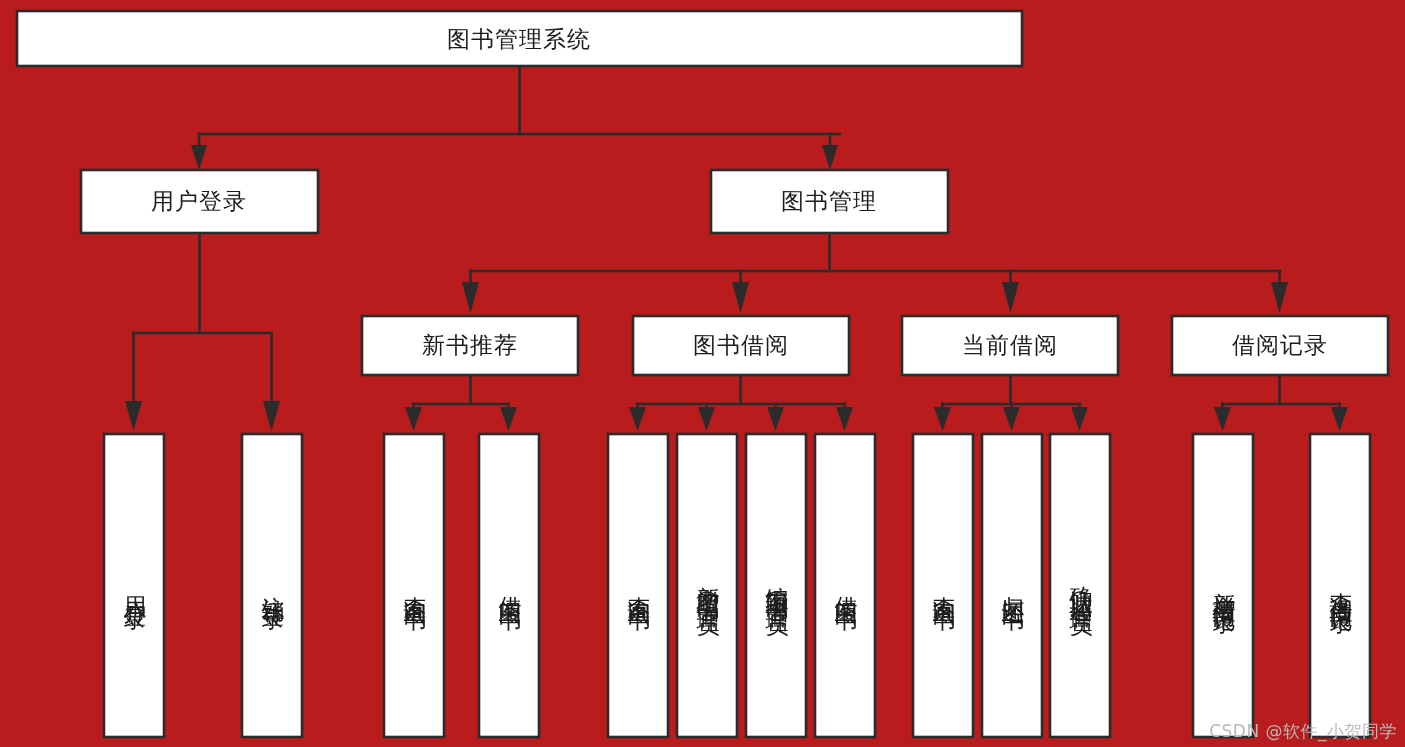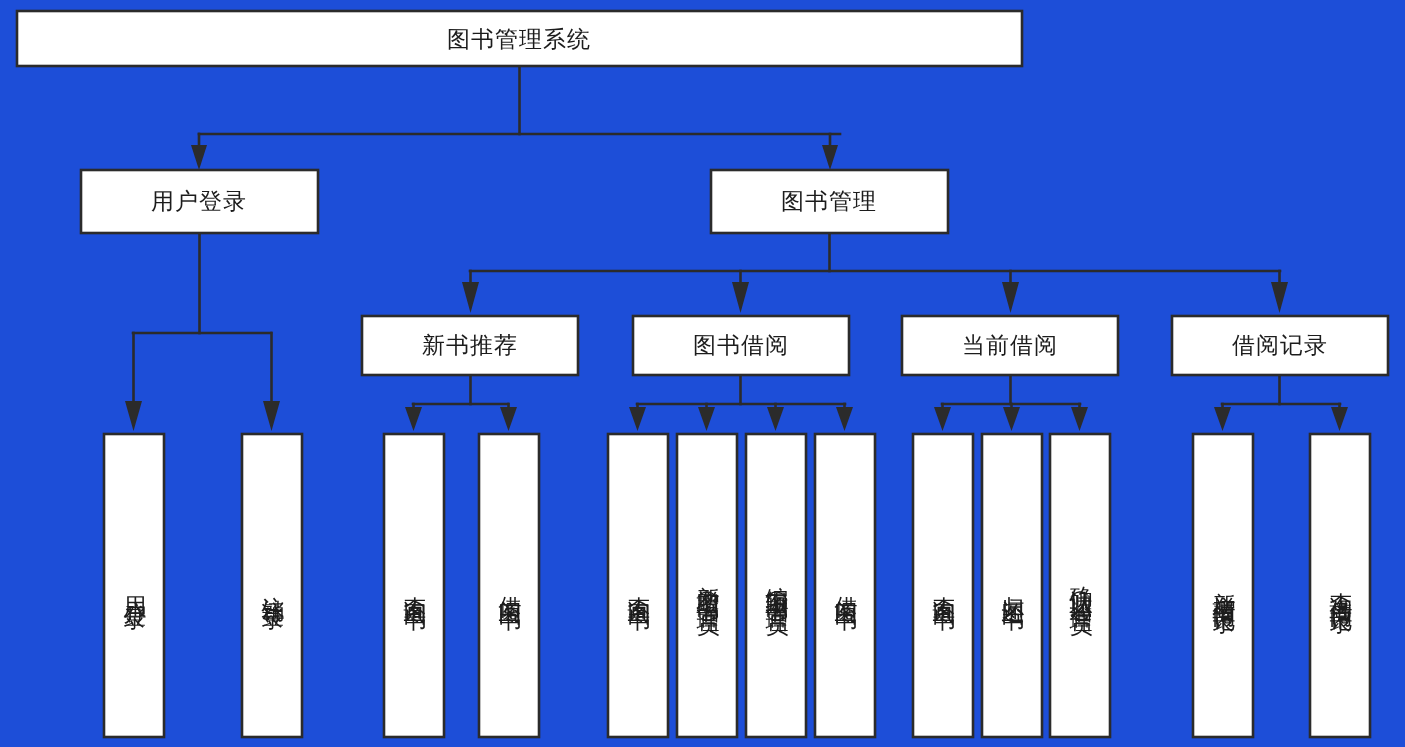--- a/index.html
+++ b/index.html
@@ -10,21 +10,21 @@
   body {
     width: 1405px;
     height: 747px;
     font-family: "DejaVu Sans", "Liberation Sans", sans-serif;
     overflow: hidden;
   }
   #diagram-root {
     position: relative;
     width: 1405px;
     height: 747px;
-    background: #1d4ed8;
+    background: #b91c1c;
     text-align: center;
   }
   svg#flowchart {
     position: absolute;
     left: 0;
     top: 0;
     width: 1405px;
     height: 747px;
   }
   .node-rect {
@@ -222,14 +222,15 @@
       <rect class="node-rect" x="1193" y="434" width="60" height="303"></rect>
       <text class="node-label-v" x="1223" y="586">新增借阅记录</text>
     </g>
     <g>
       <rect class="node-rect" x="1310" y="434" width="60" height="303"></rect>
       <text class="node-label-v" x="1340" y="586">查询借阅记录</text>
     </g>
 
   </svg>
 
+  <div class="watermark-text">CSDN @软件_小贺同学</div>
 
 </div>
 
 </body></html>

